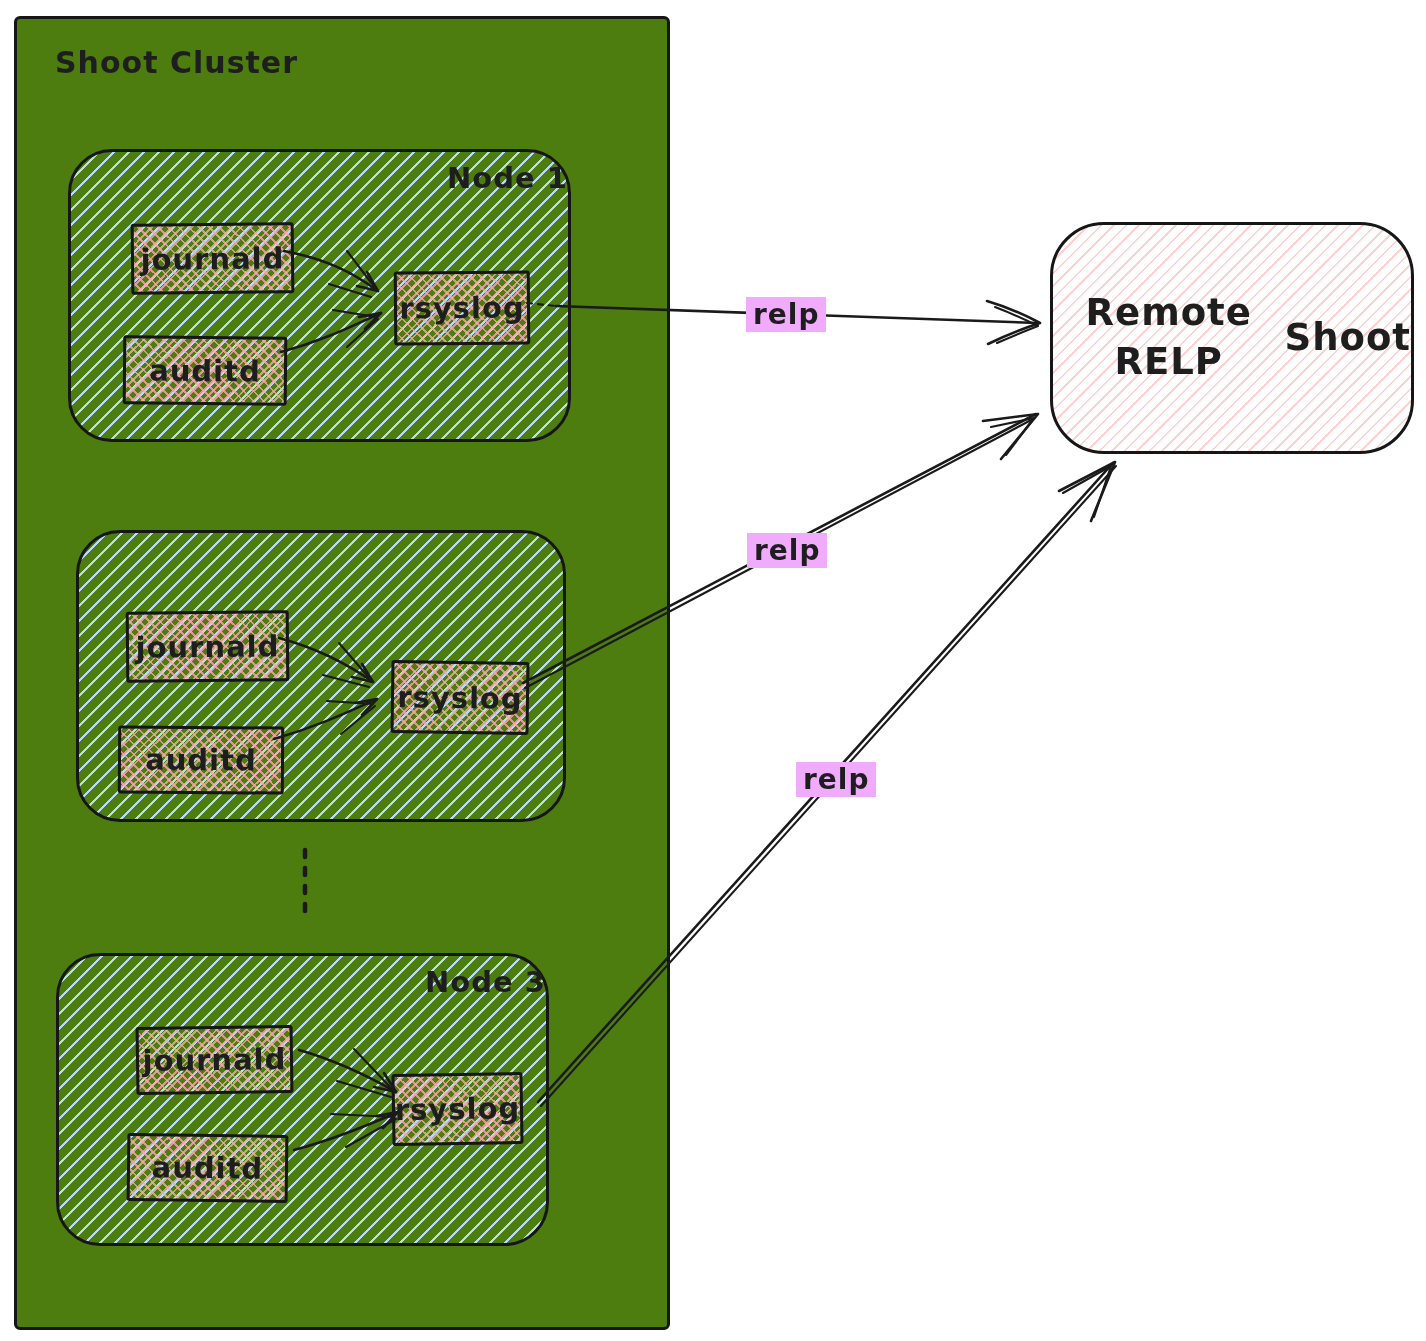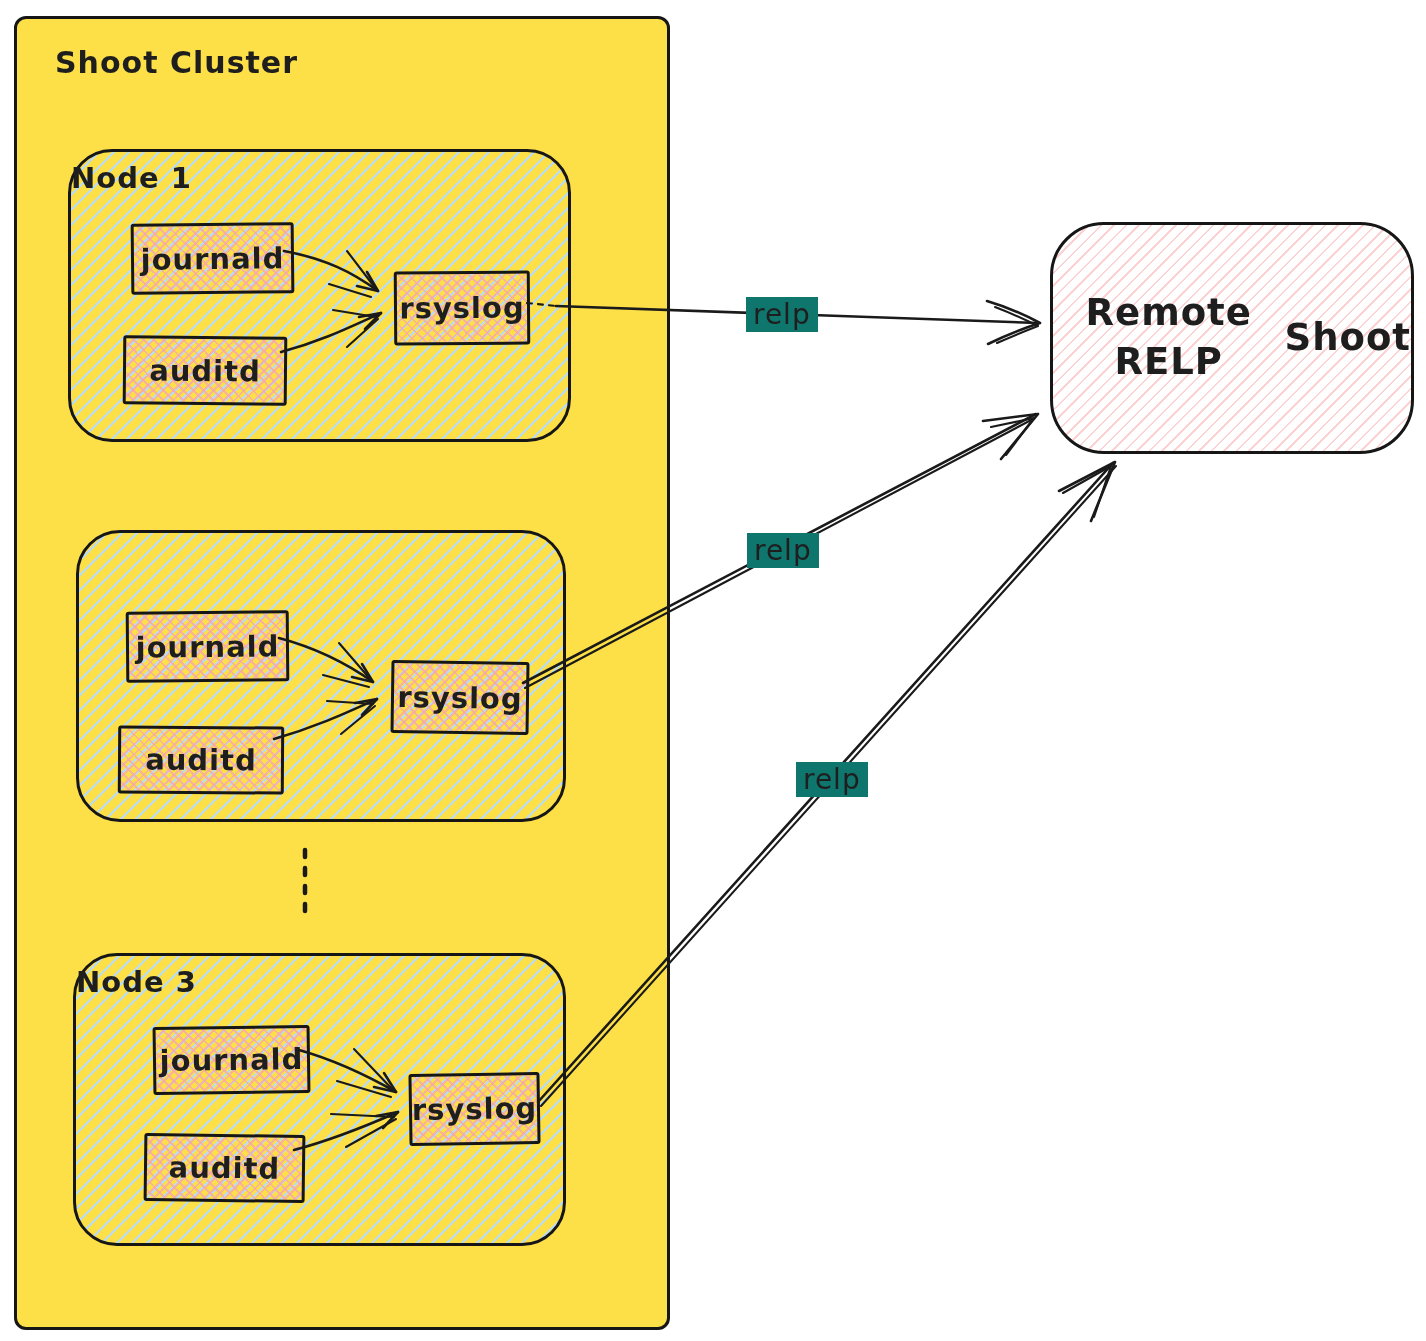--- a/index.html
+++ b/index.html
@@ -2,53 +2,53 @@
 <html><head>
 <meta charset="utf-8">
 <style>
   html,body{margin:0;padding:0;background:#ffffff;}
   .canvas{
     position:relative;width:1426px;height:1341px;background:#ffffff;
     font-family:"DejaVu Sans",sans-serif;color:#1e1e1e;overflow:hidden;
   }
   .cluster{
     position:absolute;left:14px;top:16px;width:650px;height:1308px;
-    border:3px solid #161616;border-radius:12px;background:#fde047;
+    border:3px solid #161616;border-radius:6px;background:#4d7c0f;
   }
   .cluster-title{
     position:absolute;left:38px;top:26px;font-size:30px;font-weight:bold;letter-spacing:1px;
   }
   .node{
     position:absolute;border:3px solid #161616;border-radius:44px;
     background-image:repeating-linear-gradient(135deg,
       rgba(255,255,255,0) 0 8.4px, #b9dcf6 8.4px 10.6px);
   }
   .node-title{
-    position:absolute;left:0;right:0;top:9px;text-align:left;
+    position:absolute;left:0;right:0;top:9px;text-align:right;
     font-size:29px;font-weight:bold;letter-spacing:1px;
   }
   .comp{
     position:absolute;border:3px solid #161616;border-radius:3px;
     display:flex;align-items:center;justify-content:center;
     font-size:29px;font-weight:bold;letter-spacing:1px;
     background-image:
       repeating-linear-gradient(45deg,  rgba(255,255,255,0) 0 5.2px, rgba(246,168,173,0.78) 5.2px 7.1px),
       repeating-linear-gradient(135deg, rgba(255,255,255,0) 0 5.2px, rgba(246,168,173,0.78) 5.2px 7.1px);
   }
   .server{
     position:absolute;left:1050px;top:222px;width:358px;height:226px;
     border:3.5px solid #161616;border-radius:54px;
     display:flex;flex-direction:row;align-items:center;justify-content:center;
     font-size:37px;font-weight:bold;line-height:1.32;letter-spacing:1px;text-align:center;
     background-image:repeating-linear-gradient(135deg,
       rgba(255,255,255,0) 0 7px, rgba(250,173,173,0.55) 7px 8.8px);
   }
   .edge-label{
-    position:absolute;background:#0f766e;padding:1px 7px;
-    font-size:28px;font-weight:normal;letter-spacing:1px;
+    position:absolute;background:#f0abfc;padding:1px 7px;
+    font-size:28px;font-weight:bold;letter-spacing:1px;
   }
   svg.arrows{position:absolute;left:0;top:0;pointer-events:none;}
   svg.arrows path, svg.arrows line{stroke:#1a1a1a;fill:none;stroke-linecap:round;}
   .shaft{stroke-width:2.6px;}
   .thin{stroke-width:2.1px;}
   .dots{stroke-width:4.5px;stroke-linecap:butt;}
 </style>
 </head>
 <body>
 
@@ -75,21 +75,21 @@
         <span>journald</span>
       </div>
       <div class="comp" style="left:39px;top:193px;width:160px;height:62px;transform:rotate(0.4deg);">
         <span>auditd</span>
       </div>
       <div class="comp" style="left:312px;top:128px;width:132px;height:67px;transform:rotate(0.8deg);">
         <span>rsyslog</span>
       </div>
     </div>
 
-    <div class="node" style="left:56px;top:934px;width:487px;height:287px;">
+    <div class="node" style="left:39px;top:934px;width:487px;height:287px;">
       <div class="node-title">Node 3</div>
       <div class="comp" style="left:77px;top:70px;width:151px;height:62px;transform:rotate(-0.8deg);">
         <span>journald</span>
       </div>
       <div class="comp" style="left:68px;top:178px;width:155px;height:62px;transform:rotate(0.7deg);">
         <span>auditd</span>
       </div>
       <div class="comp" style="left:333px;top:117px;width:125px;height:66px;transform:rotate(-0.9deg);">
         <span>rsyslog</span>
       </div>

